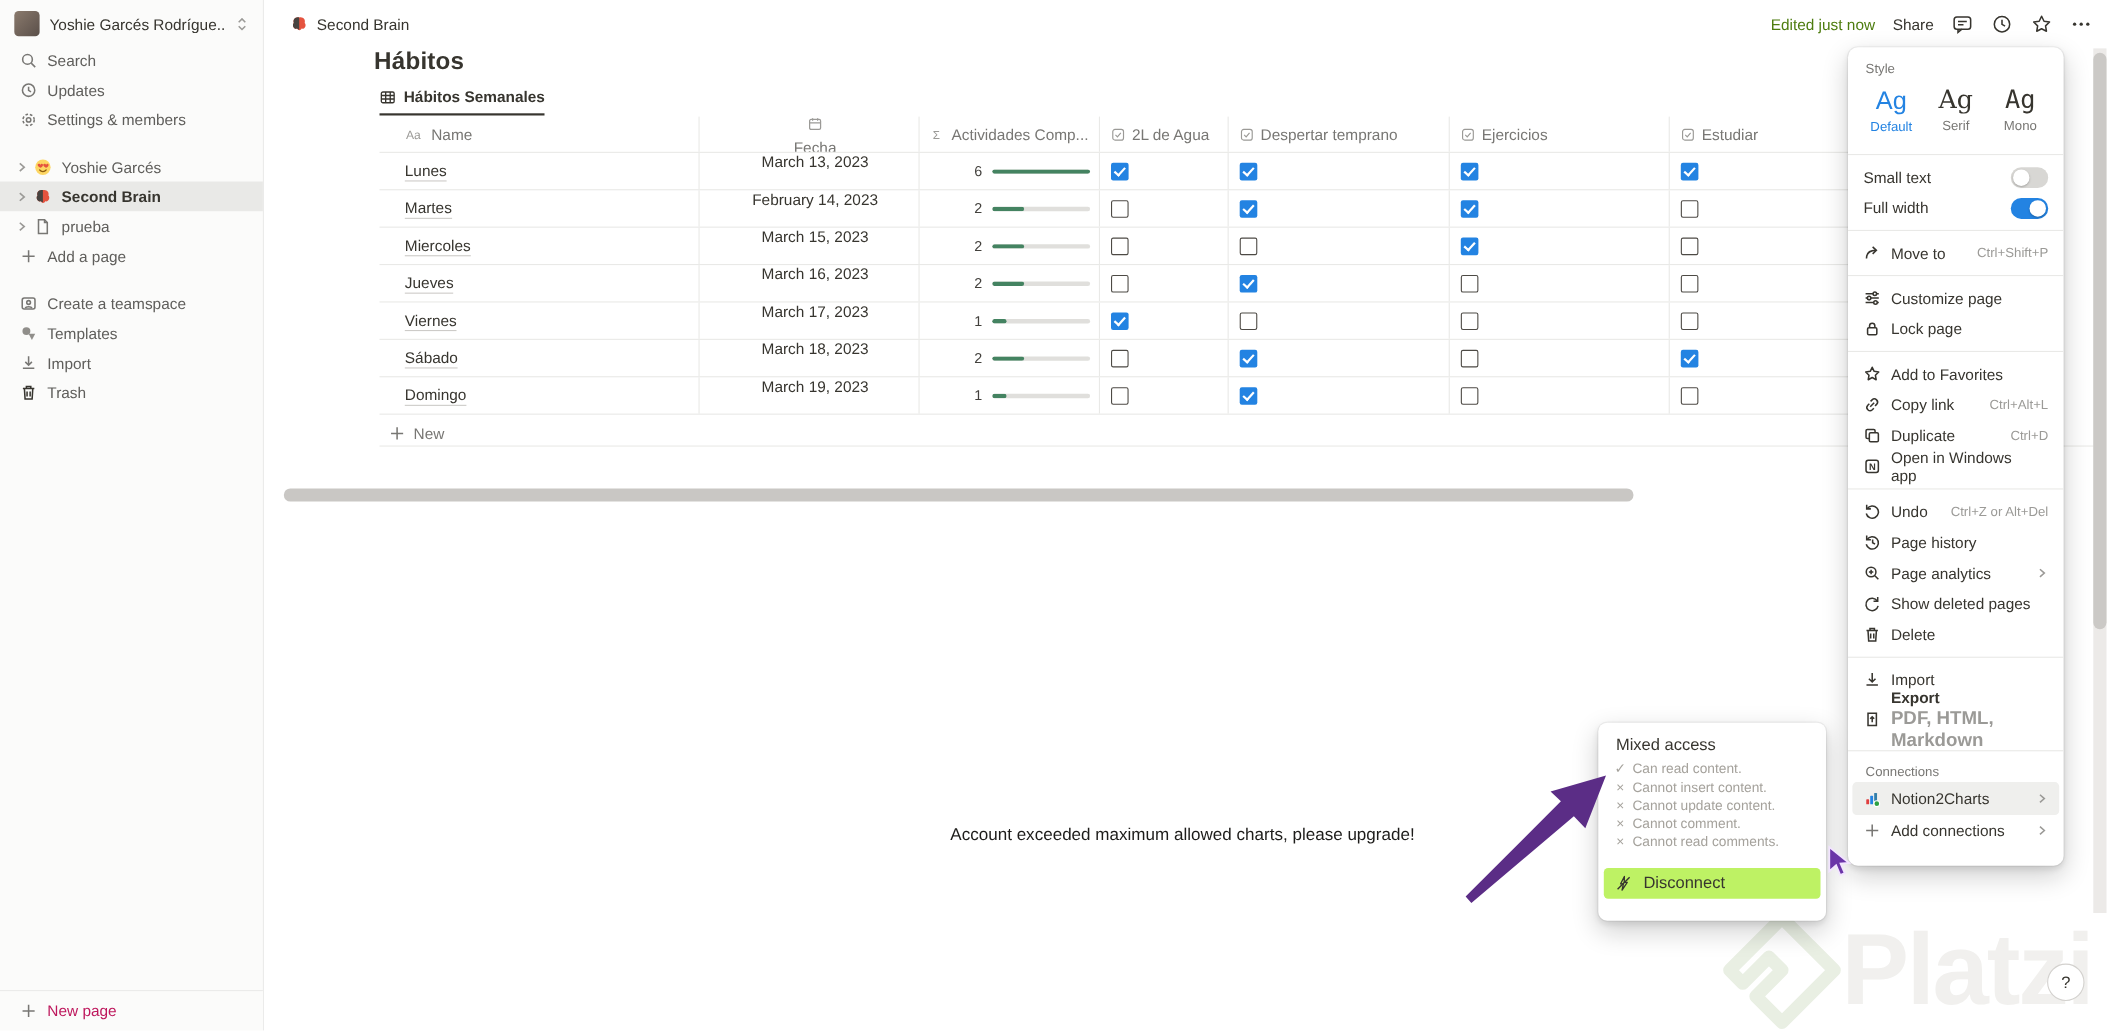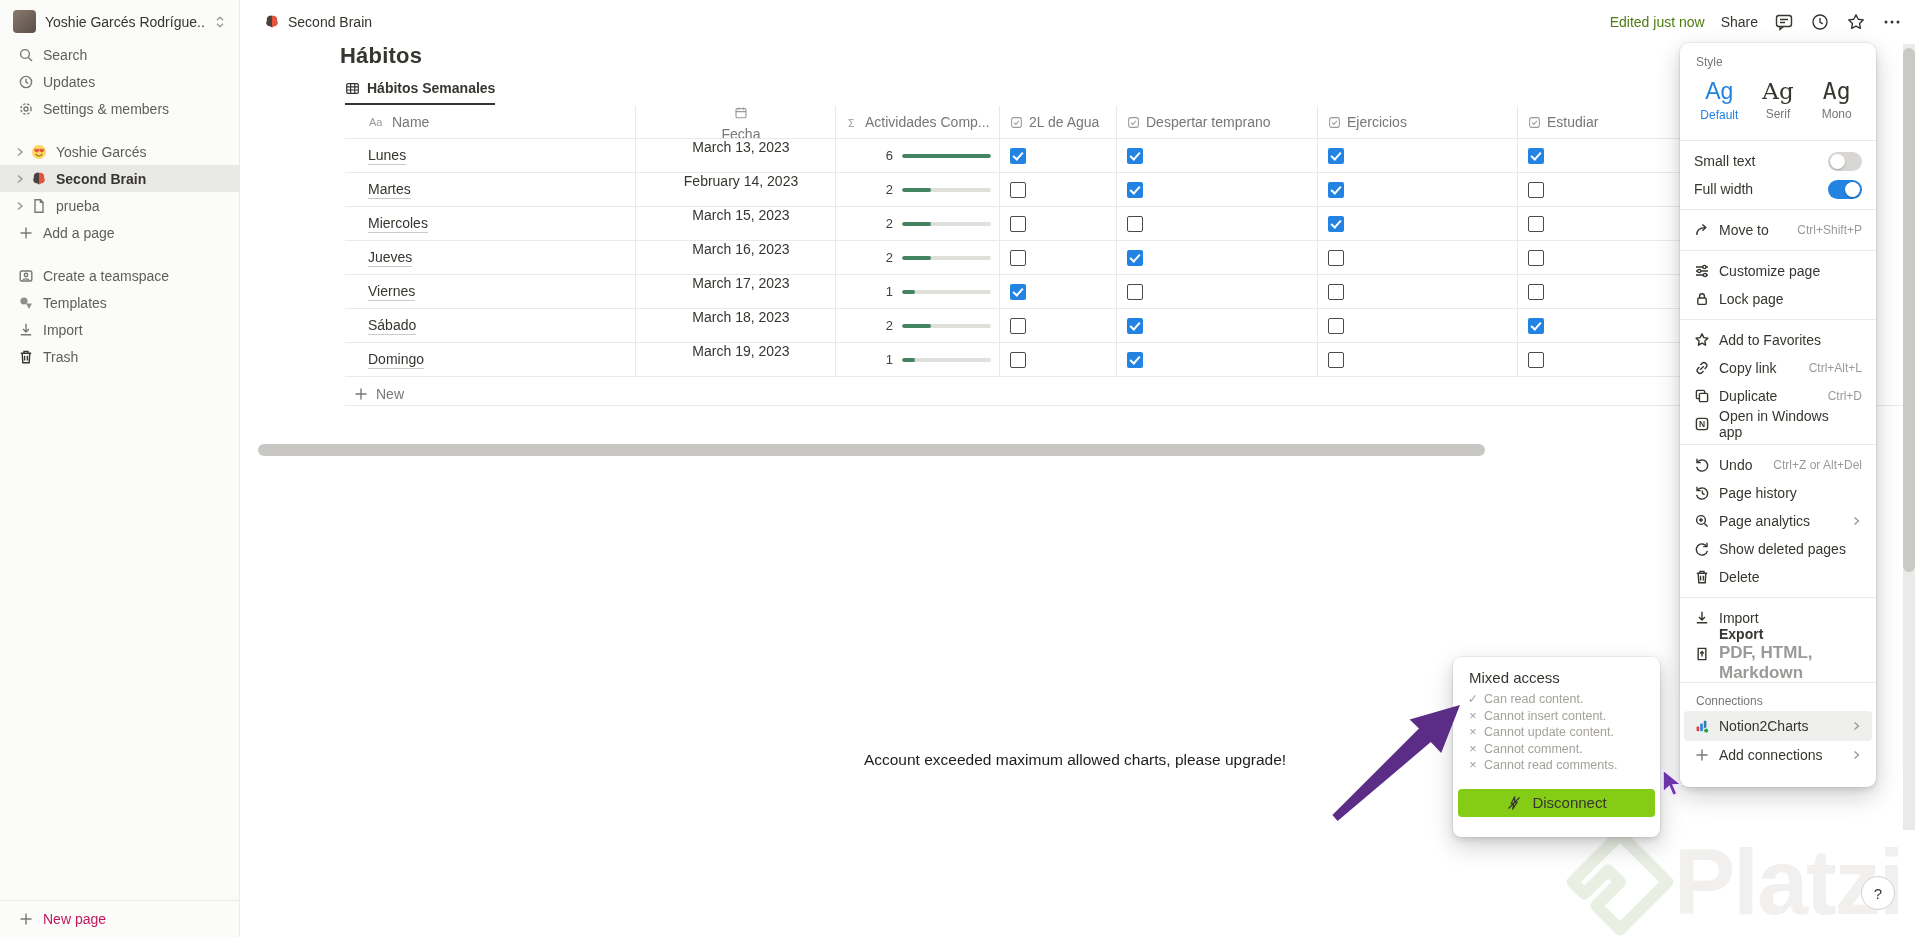--- a/index.html
+++ b/index.html
@@ -55,21 +55,21 @@
   .hscroll{position:absolute;left:258px;top:444px;width:1227px;height:12px;border-radius:6px;background:#c9c7c4;cursor:pointer;}
   .notice{position:absolute;left:240px;top:751px;width:1670px;text-align:center;font-size:15.5px;color:#1d1c1a;}
 
   
   .overlay-svg{position:absolute;left:0;top:0;z-index:40;pointer-events:none;}
   .tooltip{position:absolute;left:1453px;top:657px;width:207px;height:180px;background:#fff;border-radius:8px;box-shadow:0 0 0 1px rgba(15,15,15,.05),0 3px 6px rgba(15,15,15,.1),0 9px 24px rgba(15,15,15,.2);z-index:30;display:flex;flex-direction:column;box-sizing:border-box;padding:12px 0 5px;}
   .tt-title{font-size:15px;font-weight:500;color:#37352f;padding:0 16px;margin-bottom:5px;}
   .tt-item{display:flex;gap:5px;font-size:12.5px;color:#a5a29c;line-height:16.5px;padding:0 14px;}
   .tt-item .mk{width:12px;text-align:center;}
   .tt-spacer{flex:1;}
-  .tt-disconnect{margin:15px 5px;height:30px;border-radius:4px;background:#84cc16;display:flex;align-items:center;gap:10px;padding:0 10px;font-size:15px;color:#37352f;cursor:pointer;justify-content:center;}
+  .tt-disconnect{margin:15px 5px;height:30px;border-radius:4px;background:#bef264;display:flex;align-items:center;gap:10px;padding:0 10px;font-size:15px;color:#37352f;cursor:pointer;}
 
   .menu{position:absolute;left:1680px;top:43px;width:196px;height:744px;background:#fff;border-radius:9px;box-shadow:0 0 0 1px rgba(15,15,15,.05),0 3px 6px rgba(15,15,15,.1),0 9px 24px rgba(15,15,15,.2);z-index:60;box-sizing:border-box;padding:7px 0;overflow:hidden;font-size:14px;}
   .m-label{font-size:12px;color:#787774;padding:5px 16px 3px;}
   .m-div{border-top:1px solid #e9e9e7;margin:6px 0;}
   .m-fonts{display:flex;padding:2px 10px 8px;}
   .m-font{width:66px;display:flex;flex-direction:column;align-items:center;cursor:pointer;padding:4px 0;}
   .m-font .sample{font-size:23px;color:#37352f;}
   .m-font .flabel{font-size:12px;color:#787774;margin-top:3px;}
   .m-font.default .sample,.m-font.default .flabel{color:#2383e2;}
   .m-font.serif .sample{font-family:"DejaVu Serif","Liberation Serif",serif;}

